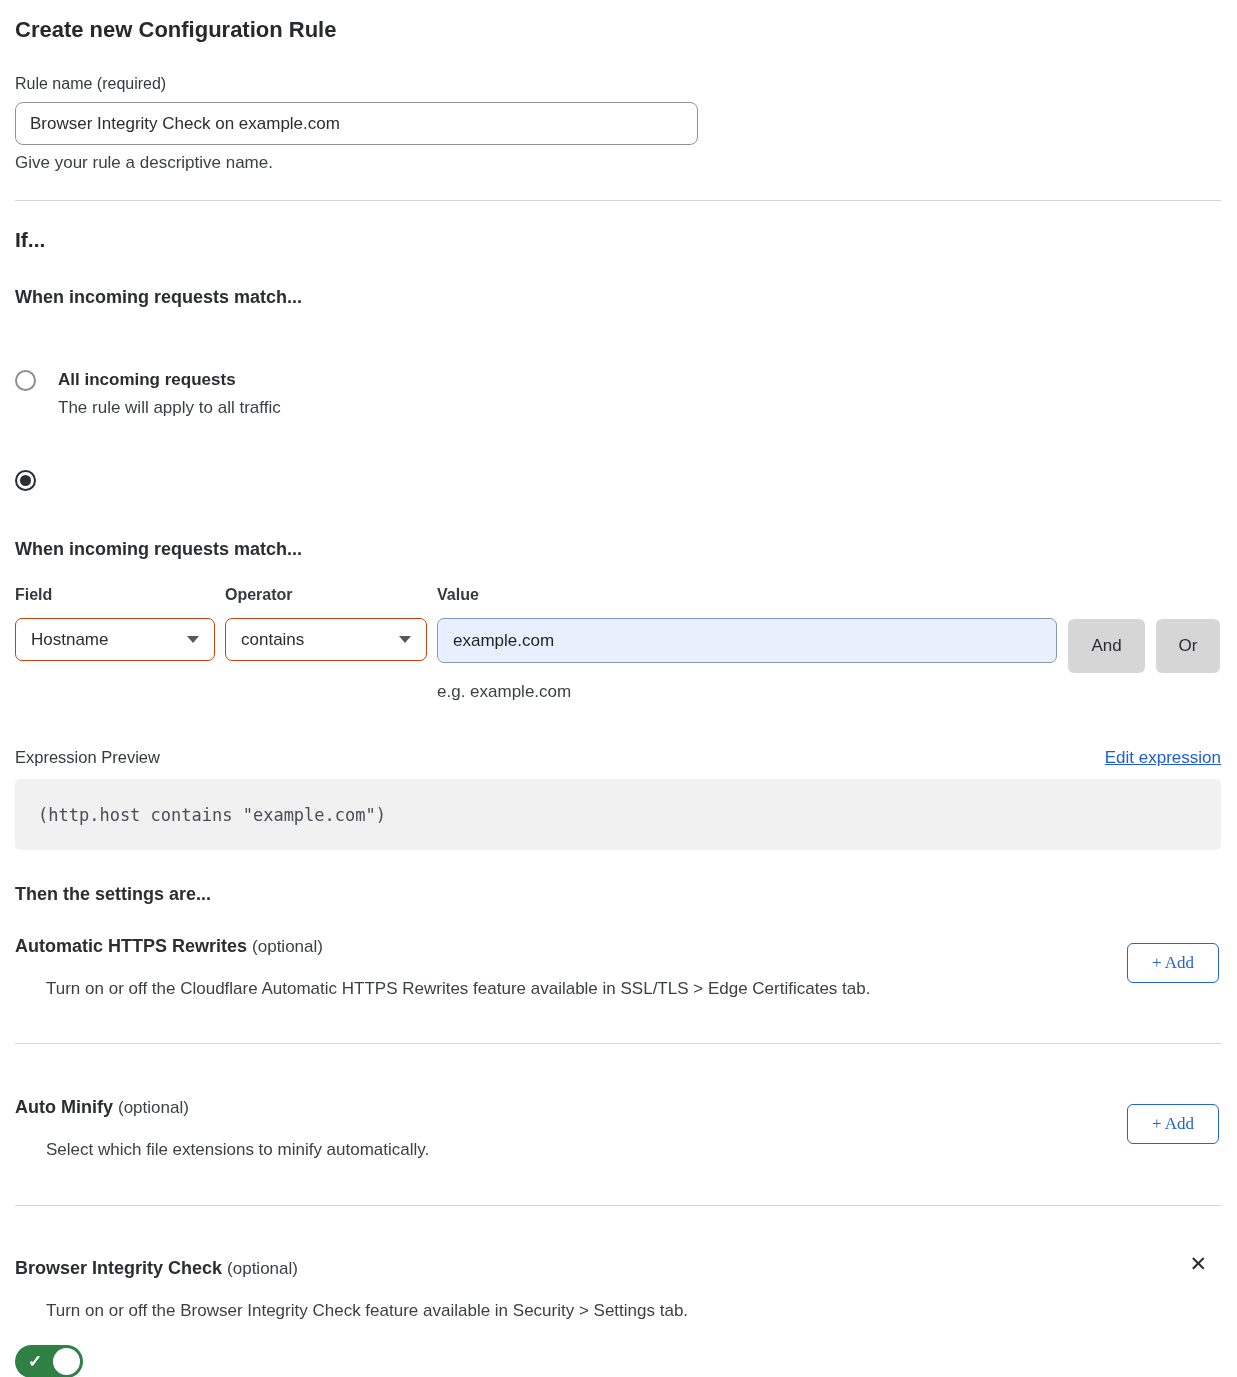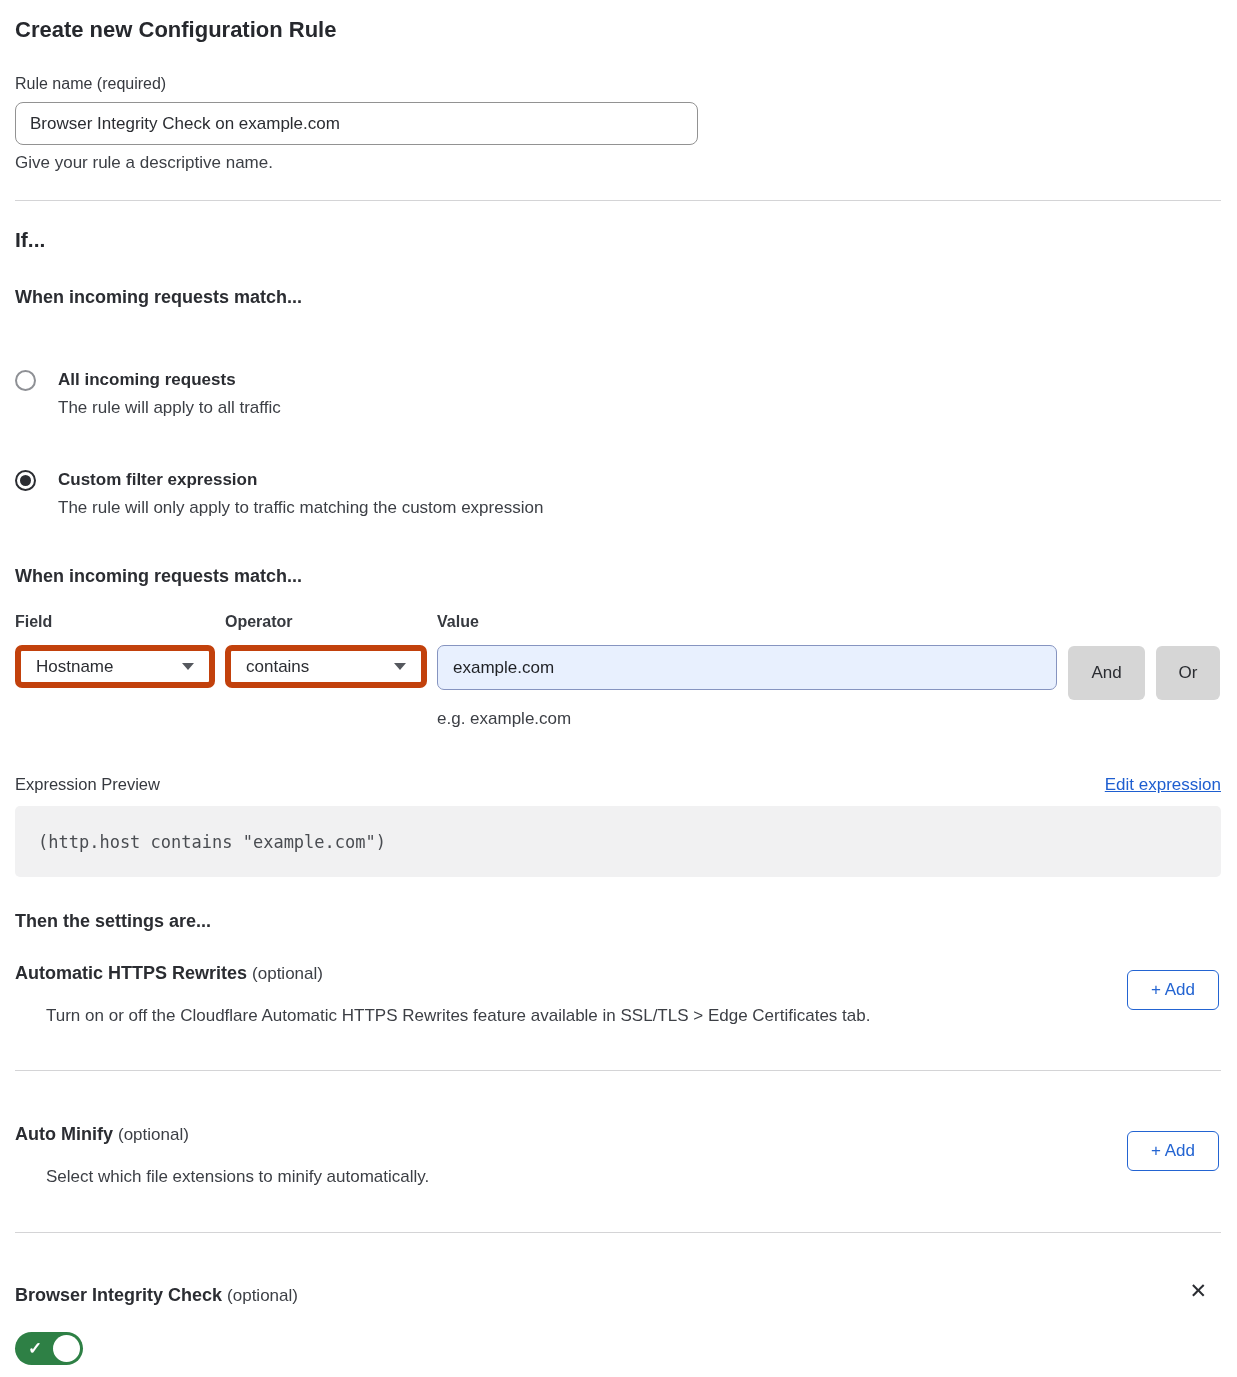--- a/index.html
+++ b/index.html
@@ -121,21 +121,21 @@
   .builder-labels .lab-operator { width: 212px; }
   .builder-labels .lab-value { flex: 1; }
 
   .builder-row {
     margin-top: 14px;
     display: flex;
     align-items: stretch;
   }
   .select-box {
     height: 43px;
-    border: 6px solid #c2410c;
+    border: 1px solid #c2410c;
     border-radius: 7px;
     background: #fff;
     display: flex;
     align-items: center;
     justify-content: space-between;
     padding: 0 15px 0 15px;
     font-size: 17px;
     color: #2b2d32;
     cursor: pointer;
   }
@@ -237,21 +237,21 @@
   .add-button {
     position: absolute;
     right: 2px;
     top: 9px;
     width: 92px;
     height: 40px;
     background: #ffffff;
     border: 1px solid #2364d2;
     border-radius: 6px;
     color: #2364d2;
-    font-family: Liberation Sans, sans-serif;
+    font-family: Liberation Serif, serif;
     font-size: 17px;
     cursor: pointer;
   }
   .divider.d2 { margin-top: 44px; }
   .divider.d3 { margin-top: 45px; }
   .close-button {
     position: absolute;
     right: 14px;
     top: -3px;
     background: none;
@@ -311,24 +311,20 @@
   <div class="radio-option first">
     <span class="radio-circle"></span>
     <div class="radio-texts">
       <div class="radio-label">All incoming requests</div>
       <div class="radio-desc">The rule will apply to all traffic</div>
     </div>
   </div>
 
   <div class="radio-option second">
     <span class="radio-circle checked"></span>
-    <div class="radio-texts">
-      <div class="radio-label">Custom filter expression</div>
-      <div class="radio-desc">The rule will only apply to traffic matching the custom expression</div>
-    </div>
   </div>
 
   <h3 class="h3 match-2">When incoming requests match...</h3>
 
   <div class="builder-labels">
     <div class="lab-field">Field</div>
     <div class="lab-operator">Operator</div>
     <div class="lab-value">Value</div>
   </div>
 
@@ -381,19 +377,20 @@
   </div>
 
   <hr class="divider d3">
 
   <div class="setting-block s3">
     <div class="setting-title-row">
       <span class="setting-title">Browser Integrity Check</span>
       <span class="setting-optional"> <span>(optional)</span></span>
     </div>
     <button class="close-button">✕</button>
+    <div class="setting-desc">Turn on or off the Browser Integrity Check feature available in Security &gt; Settings tab.</div>
     <div class="toggle">
       <span class="toggle-check">✓</span>
       <span class="toggle-knob"></span>
     </div>
   </div>
 
 </div>
 
 </body></html>

